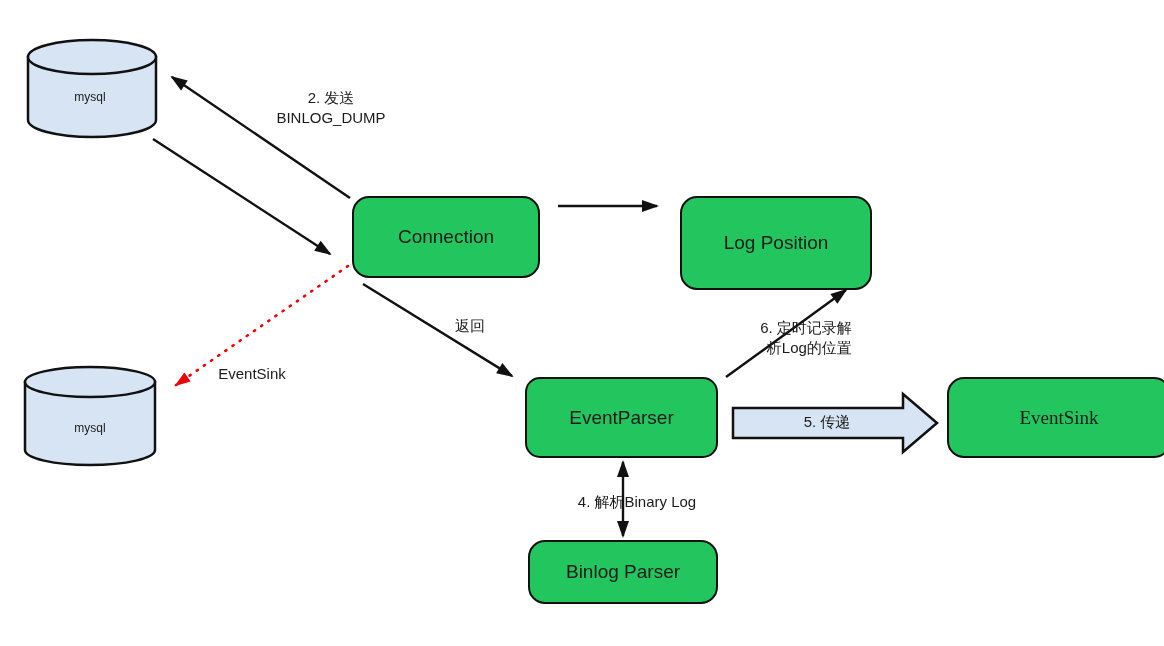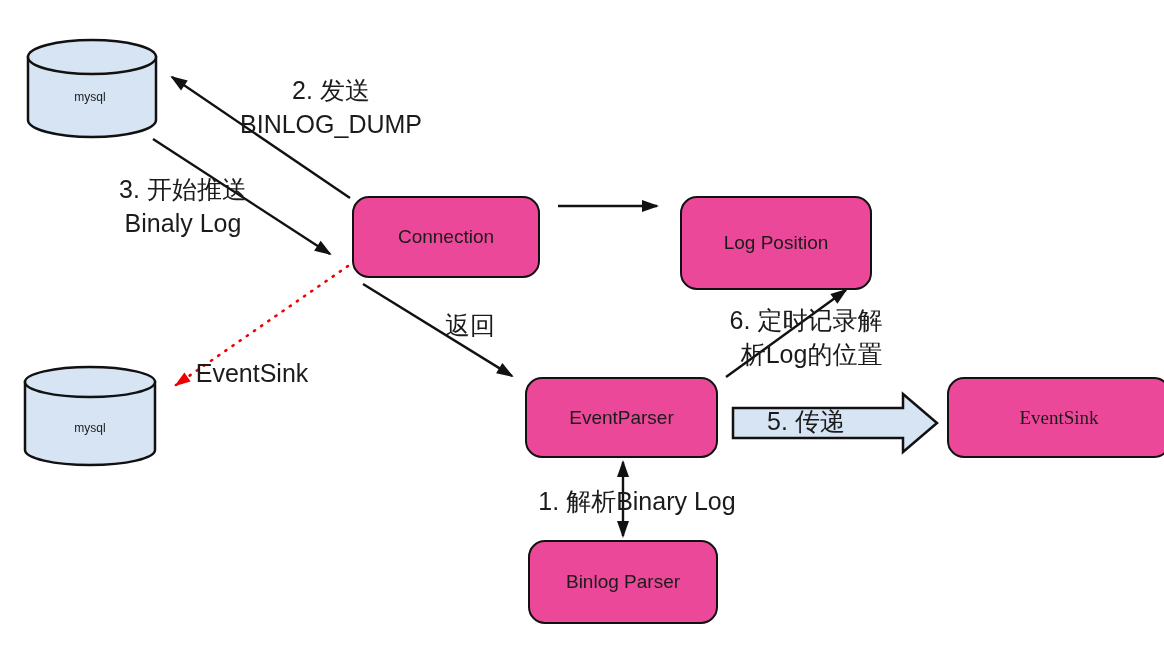--- a/index.html
+++ b/index.html
@@ -4,40 +4,40 @@
 <style>
   html,body { margin:0; padding:0; background:#ffffff; }
   .canvas {
     position:relative; width:1164px; height:646px; background:#ffffff;
     font-family:"Liberation Sans","DejaVu Sans",sans-serif; overflow:hidden;
     color:#1b1b1b;
   }
   svg.layer { position:absolute; left:0; top:0; width:1164px; height:646px; }
   .node {
     position:absolute; display:flex; align-items:center; justify-content:center;
-    background:#ec4899; border:2.5px solid #111111; border-radius:17px;
+    background:#22c55e; border:2.5px solid #111111; border-radius:17px;
     font-size:19px; box-sizing:border-box;
   }
   .node-connection   { left:352px; top:196px; width:188px; height:82px; }
   .node-logposition  { left:680px; top:196px; width:192px; height:94px; }
-  .node-eventparser  { left:525px; top:377px; width:193px; height:81px; }
+  .node-eventparser  { left:525px; top:377px; width:193px; height:81px;border-radius:15px; }
   .node-eventsink    { left:947px; top:377px; width:224px; height:81px;font-family:Liberation Serif, serif; }
-  .node-binlogparser { left:528px; top:540px; width:190px; height:84px; }
+  .node-binlogparser { left:528px; top:540px; width:190px; height:64px; }
   .cyl-label {
     position:absolute; transform:translate(-50%,-50%); font-size:12px;
   }
   .edge-label {
     position:absolute; transform:translate(-50%,-50%); text-align:center;
-    font-size:25px; line-height:1.35; white-space:nowrap;
+    font-size:15px; line-height:1.35; white-space:nowrap;
   }
   .lbl-step1 { left:608px; top:172px; }
   .lbl-step2 { left:331px; top:108px; }
   .lbl-step3 { left:183px; top:207px; }
   .lbl-step4 { left:637px; top:502px; }
-  .lbl-step5 { left:806px; top:422px; font-weight:400; }
+  .lbl-step5 { left:827px; top:422px; font-weight:400; }
   .lbl-step6 { left:806px; top:338px;text-align:right; }
   .lbl-return { left:470px; top:326px; }
   .lbl-failover { left:252px; top:374px; }
 </style>
 </head>
 <body>
 
 <div class="canvas">
 
   <svg class="layer" viewBox="0 0 1164 646">
@@ -88,26 +88,22 @@
 
   <div class="cyl-label" style="left:90px; top:97px;">mysql</div>
   <div class="cyl-label" style="left:90px; top:428px;">mysql</div>
 
 
   <div class="edge-label lbl-step2">
     <div>2. 发送</div>
     <div>BINLOG_DUMP</div>
   </div>
 
-  <div class="edge-label lbl-step3">
-    <div>3. 开始推送</div>
-    <div>Binaly Log</div>
-  </div>
 
-  <div class="edge-label lbl-step4">1. 解析Binary Log</div>
+  <div class="edge-label lbl-step4">4. 解析Binary Log</div>
   <div class="edge-label lbl-step5">5. 传递</div>
 
   <div class="edge-label lbl-step6">
     <div>6. 定时记录解</div>
     <div>析Log的位置</div>
   </div>
 
   <div class="edge-label lbl-return">返回</div>
   <div class="edge-label lbl-failover">EventSink</div>
 

